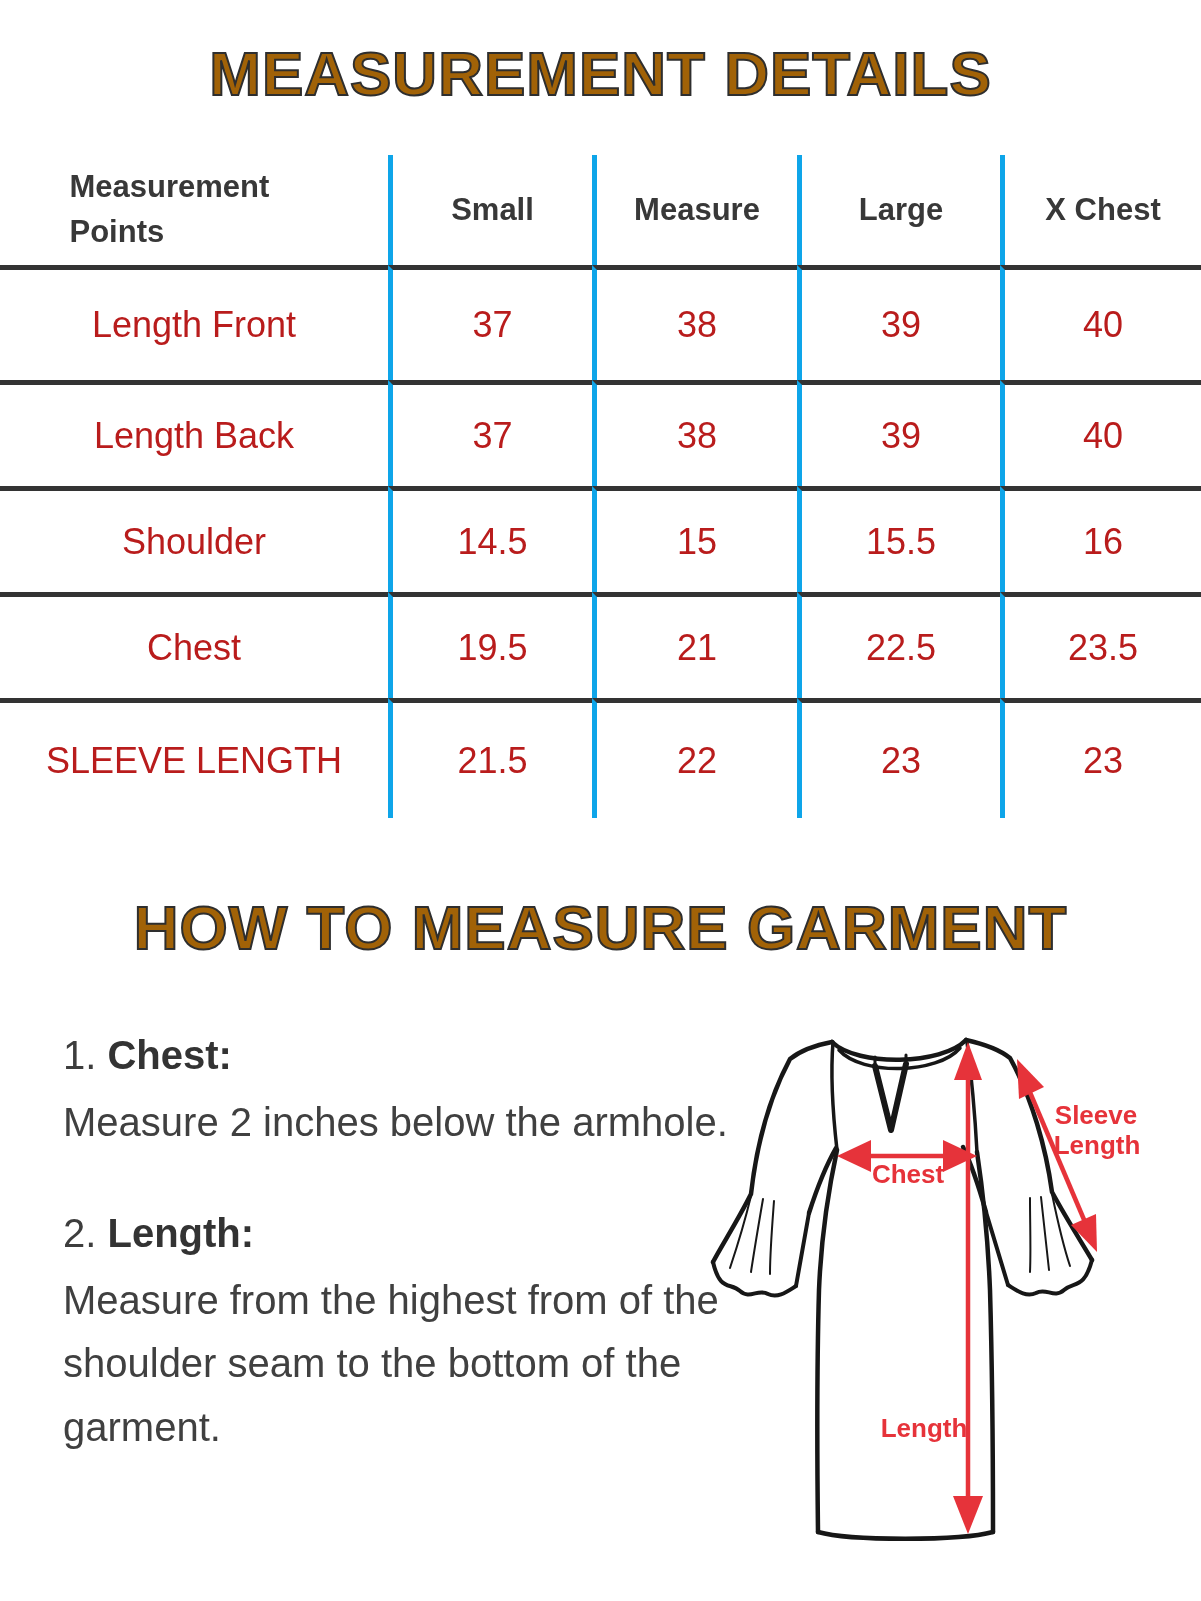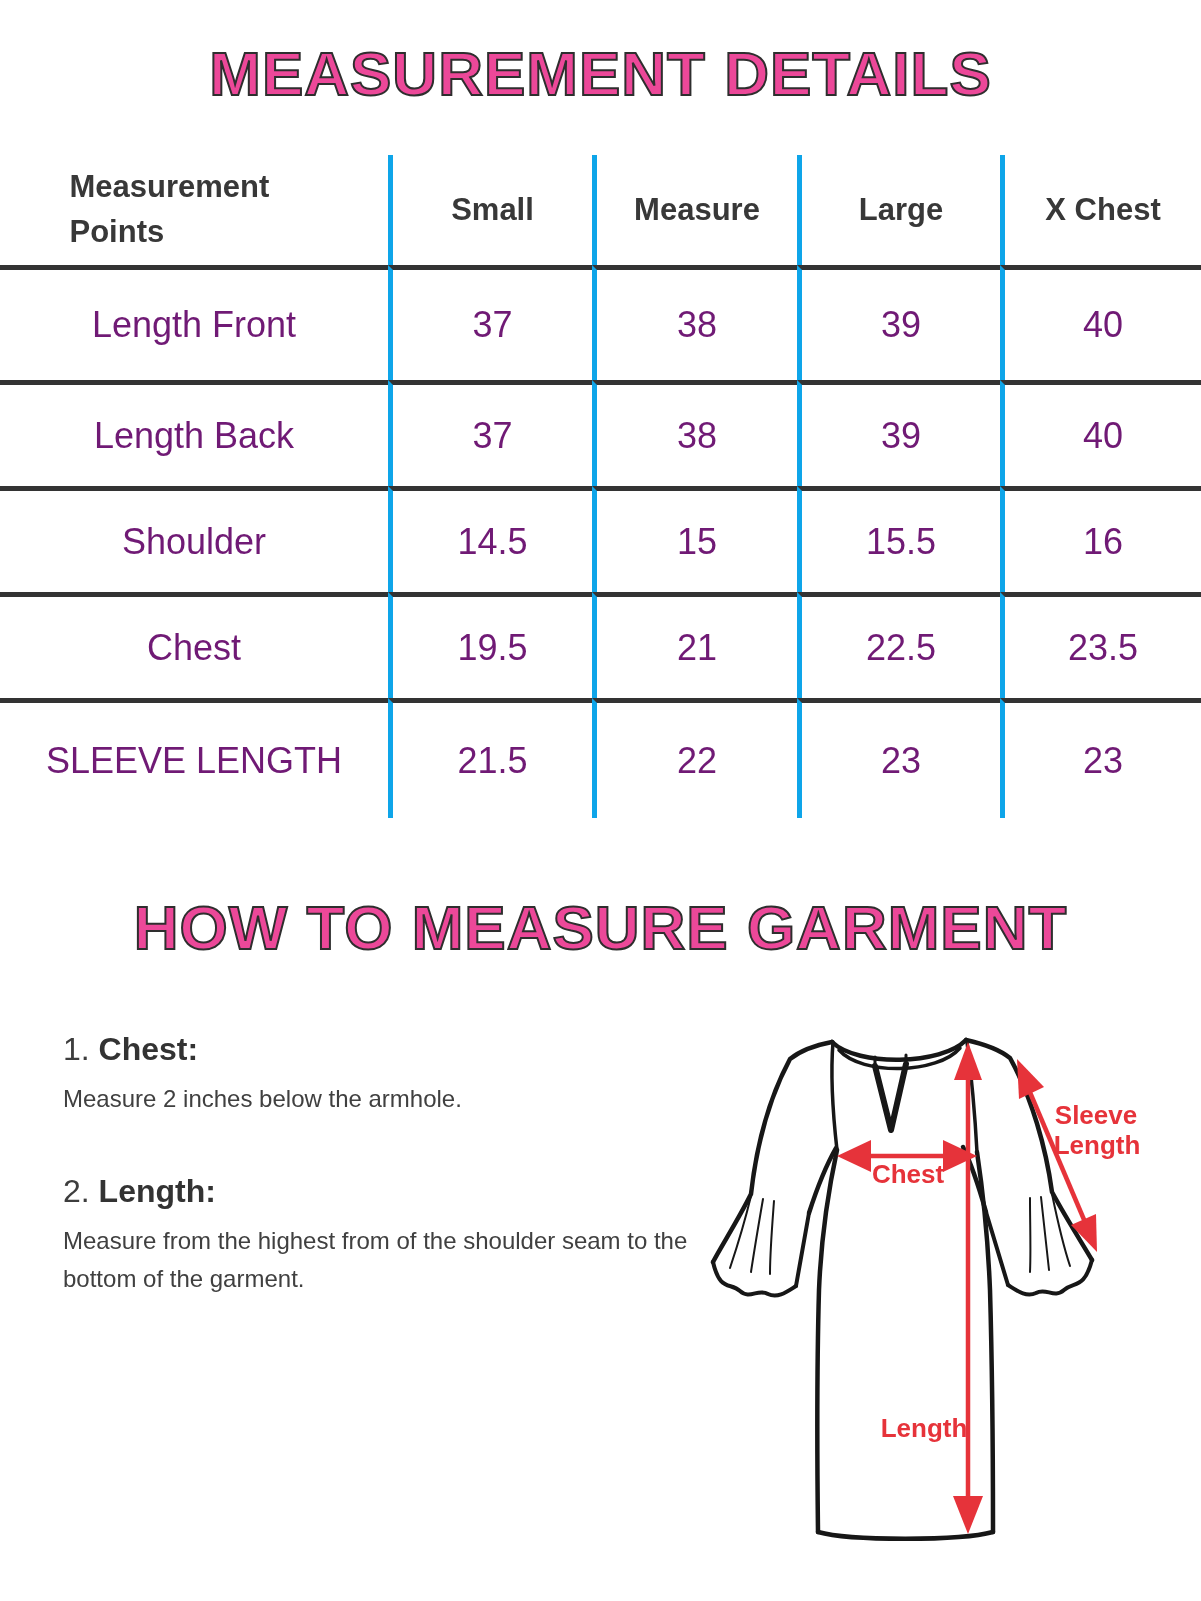--- a/index.html
+++ b/index.html
@@ -3,55 +3,55 @@
 <meta charset="utf-8">
 <style>
   * { margin:0; padding:0; box-sizing:border-box; }
   html,body { background:#ffffff; }
   body {
     width:1201px; height:1601px; position:relative; overflow:hidden;
     font-family:"Liberation Sans", sans-serif; color:#3a3a3a;
   }
   .big-title {
     position:absolute; left:0; width:1201px; text-align:center;
-    font-size:62px; font-weight:800; color:#ec4899;
+    font-size:62px; font-weight:800; color:#a16207;
     -webkit-text-stroke:2px #2e2e2e; letter-spacing:1px; white-space:nowrap;
   }
   #title-measurement { top:38px; }
   #title-howto { top:892px; }
 
   
   .chart {
     position:absolute; top:155px; left:0; width:1201px;
     display:grid;
     grid-template-columns:388px 204px 205px 203px 201px;
     grid-template-rows:110px 115px 106px 106px 106px 120px;
   }
   .cell {
     display:flex; align-items:center; justify-content:center;
-    font-size:36px; color:#701a75;
+    font-size:36px; color:#b91c1c;
   }
   .cell.vline { border-left:5px solid #0ea5e9; }
   .cell.hline { border-top:5px solid #333333; }
   .cell.head  { font-weight:700; font-size:31px; color:#383838; }
   .cell.head.first {
     justify-content:center; padding-left:46px;
   }
   .cell.head.first span { display:block; max-width:295px; line-height:1.45; }
 
   
   .instructions {
     position:absolute; left:63px; top:1028px; width:690px;
   }
   .ins-block { margin-bottom:52px; }
-  .ins-head { font-size:32px; line-height:1.35; color:#3d3d3d; }
+  .ins-head { font-size:40px; line-height:1.35; color:#3d3d3d; }
   .ins-head .num { font-weight:400; }
   .ins-head .ttl { font-weight:700; color:#333333; }
   .ins-body {
-    font-size:24px; line-height:1.58; color:#404040; margin-top:9px;
+    font-size:40px; line-height:1.58; color:#404040; margin-top:9px;
   }
 
   
   .diagram { position:absolute; left:700px; top:1000px; width:501px; height:601px; }
   .red-label { font-weight:700; font-size:26px; }
 </style>
 </head>
 <body>
 
 <h1 class="big-title" id="title-measurement">MEASUREMENT DETAILS</h1>

